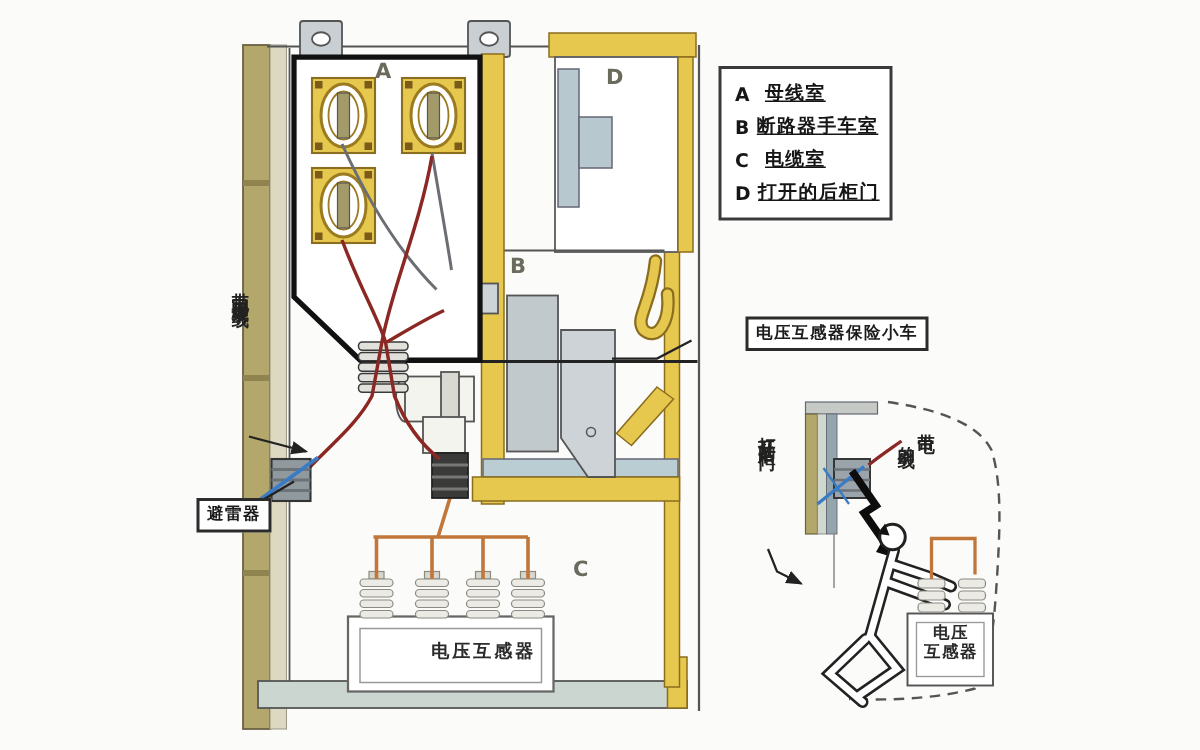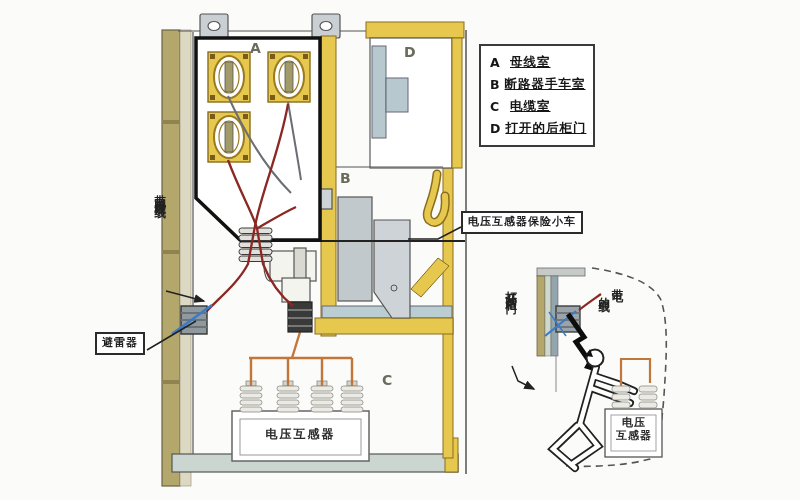--- a/index.html
+++ b/index.html
@@ -5,39 +5,39 @@
   html,body{margin:0;padding:0;background:#fff;}
   .stage{
     position:relative;width:800px;height:500px;background:#fbfbf9;overflow:hidden;
     font-family:"DejaVu Sans","Liberation Sans",sans-serif;color:#1c1c1c;
   }
   .stage svg{position:absolute;left:0;top:0;}
   .txt{position:absolute;line-height:1.15;}
   .comp-letter{font-size:14px;font-weight:600;color:#6a6a5d;}
   .boxlabel{
     border:2px solid #2b2b2b;background:#fff;padding:3px 5px;
-    font-size:11px;font-weight:600;letter-spacing:1px;white-space:nowrap;
+    font-size:11px;font-weight:600;letter-spacing:1px;white-space:nowrap;margin-left:36px;
   }
   .vtext{
     writing-mode:vertical-rl;text-orientation:upright;
     font-size:11.5px;font-weight:600;letter-spacing:2px;color:#222;
   }
   .vcols{display:block;}
   .vcols span{display:block;}
   .vcols .c2{padding-top:8px;}
   .legend{
     position:absolute;left:479px;top:44px;width:116px;height:103px;
     border:2px solid #3a3a3a;background:#fff;box-sizing:border-box;
     display:flex;flex-direction:column;justify-content:space-around;
     padding:5px 9px;
   }
   .legend-row{display:flex;align-items:center;font-size:12.5px;font-weight:600;color:#161616;}
   .legend-row .lk{width:15px;margin-right:5px;}
   .legend-row .lv{letter-spacing:1px;white-space:nowrap;text-decoration:underline;}
-  .vtlabel{font-size:12px;font-weight:600;letter-spacing:2px;text-align:center;color:#2a2a2a;}
+  .vtlabel{font-size:12px;font-weight:600;letter-spacing:2px;text-align:center;color:#2a2a2a;padding-left:22px;}
   .insetvt{font-size:11px;font-weight:600;text-align:center;color:#2a2a2a;letter-spacing:1px;}
 </style>
 </head>
 <body>
 
 <div class="stage">
 
 <svg width="800" height="500" viewBox="0 0 800 500">
   <defs>
     <marker id="arw" markerWidth="9" markerHeight="8" refX="6.5" refY="3" orient="auto">
@@ -324,18 +324,18 @@
 <div class="txt vtlabel" style="left:233px;top:428px;width:135px;">电压互感器</div>
 
 <div class="txt vtext" style="left:153px;top:186px;height:112px;">带电的母线引线</div>
 <div class="txt vtext" style="left:504px;top:282px;height:88px;">打开的后柜门</div>
 
 <div class="txt vtext vcols" style="left:597px;top:280px;height:62px;">
   <span class="c1">带电</span>
   <span class="c2">的引线</span>
 </div>
 
-<div class="txt insetvt" style="left:610px;top:416px;width:48px;font-family:Liberation Serif, serif;">
+<div class="txt insetvt" style="left:610px;top:416px;width:48px;">
   <div>电压</div>
   <div>互感器</div>
 </div>
 
 </div>
 
 </body></html>

